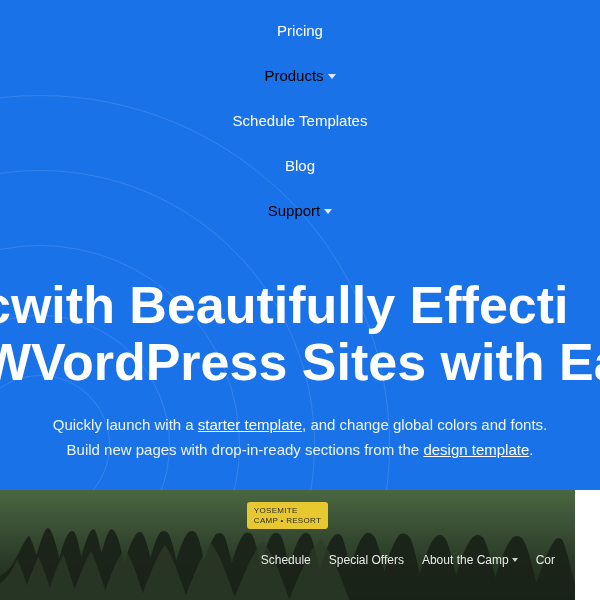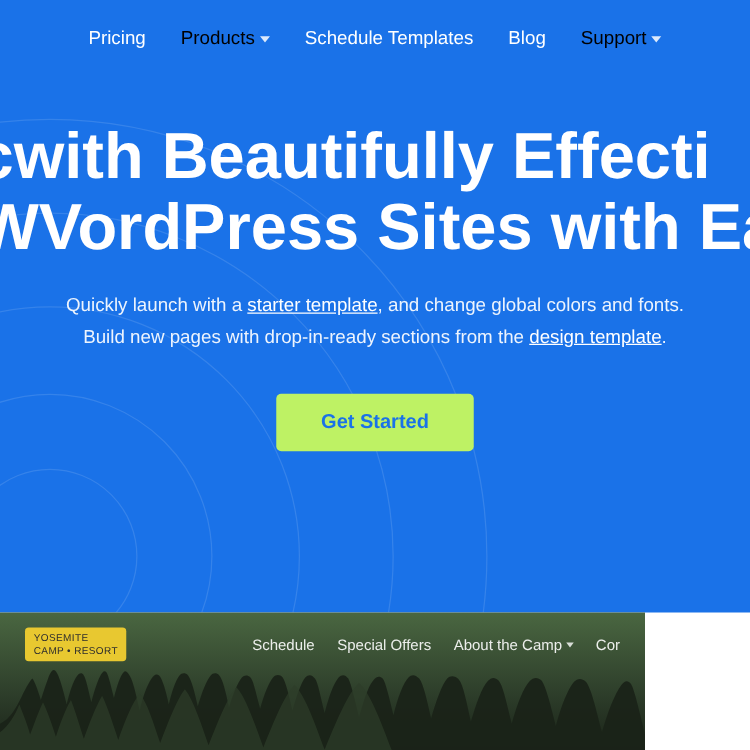--- a/index.html
+++ b/index.html
@@ -34,23 +34,23 @@
       border: 1px solid rgba(255,255,255,0.12);
       transform: translate(-50%, -50%);
     }
 
     
     nav {
       position: relative;
       z-index: 10;
       display: flex;
       align-items: center;
-      justify-content: center;
       gap: 28px;
       padding: 22px 20px 18px;
+      flex-direction: column;
     }
 
     nav a {
       color: #fff;
       text-decoration: none;
       font-size: 15px;
       font-weight: 500;
       white-space: nowrap;
     }
 
@@ -119,21 +119,21 @@
       border: none;
       padding: 14px 36px;
       font-size: 16px;
       font-weight: 600;
       border-radius: 4px;
       cursor: pointer;
     }
 
     
     .preview-strip {
-      width: 516px;
+      width: 575px;
       height: 110px;
       background: linear-gradient(to bottom, #4a6741 0%, #2d3d2a 60%, #1a2318 100%);
       position: relative;
       overflow: hidden;
     }
 
     
     .preview-nav {
       position: relative;
       z-index: 10;

